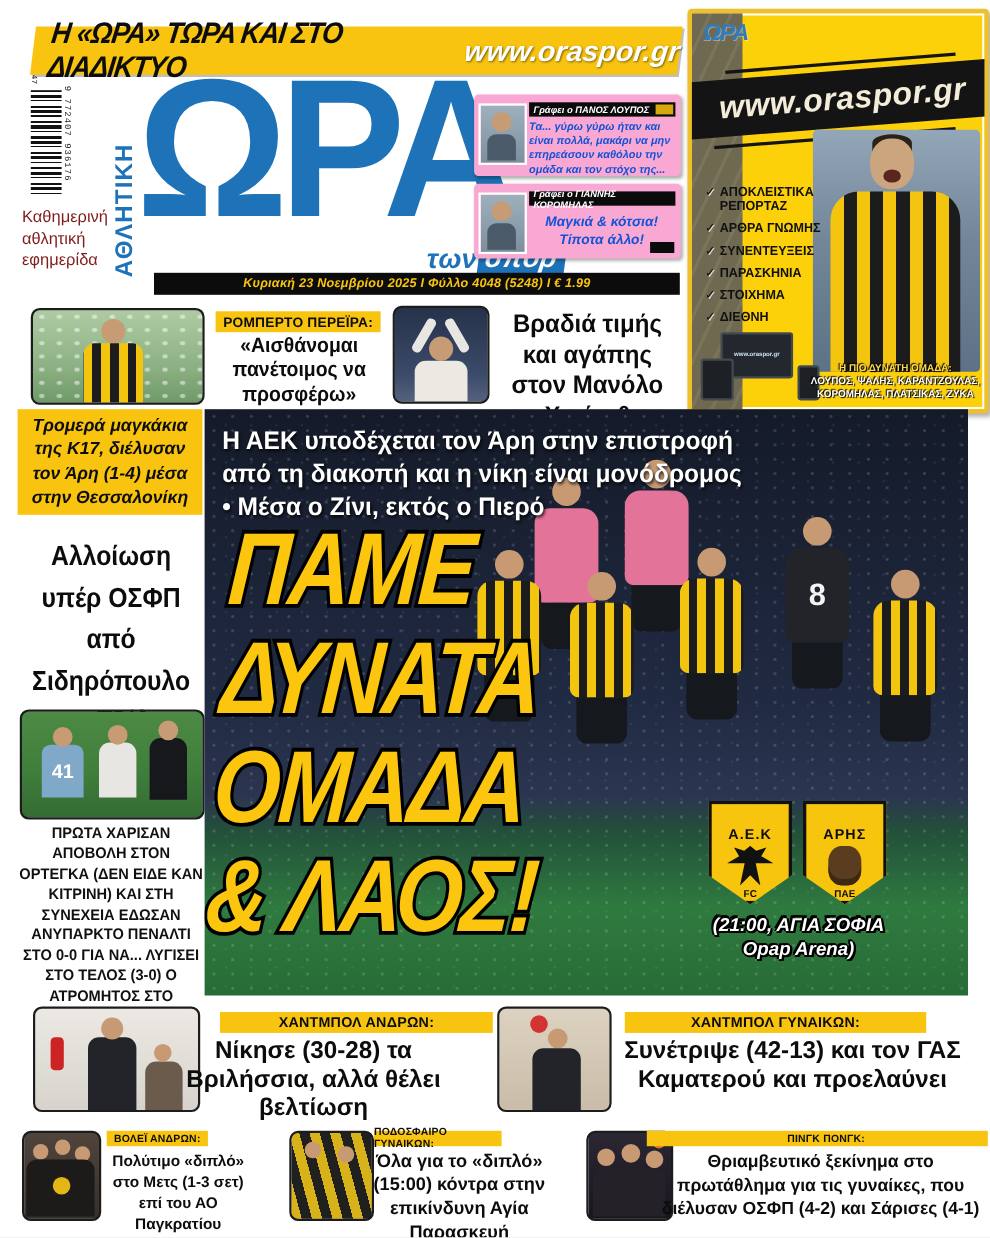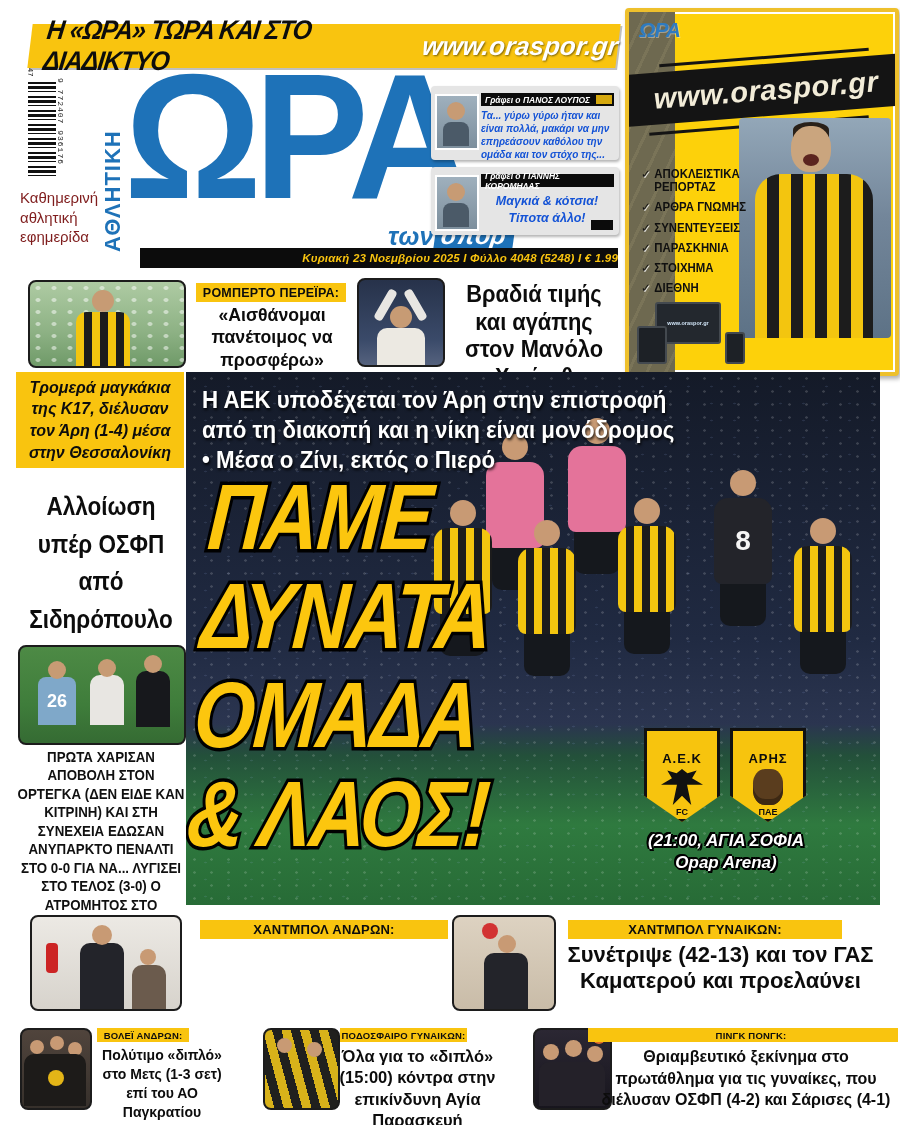--- a/index.html
+++ b/index.html
@@ -21,24 +21,24 @@
     background:repeating-linear-gradient(to bottom,#111 0 2px,#fff 2px 4px,#111 4px 7px,#fff 7px 9px,#111 9px 10px,#fff 10px 14px);}
   .barcode .num{position:absolute;left:28px;top:4px;writing-mode:vertical-rl;font-size:8px;font-family:"Liberation Mono",monospace;color:#222;letter-spacing:1px;}
   .barcode .small{position:absolute;left:-2px;top:-6px;writing-mode:vertical-rl;font-size:7px;font-family:"Liberation Mono",monospace;color:#222;}
   .tagline{position:absolute;left:20px;top:188px;width:96px;font-weight:400;font-size:15px;line-height:1.3;color:#7f1d1d;}
   .vertical-word{position:absolute;left:100px;top:76px;height:176px;writing-mode:vertical-rl;transform:rotate(180deg);
     color:#1e72b8;font-weight:800;font-size:22px;letter-spacing:1px;}
   .logo-word{position:absolute;left:124px;top:46px;font-weight:900;font-size:172px;line-height:1;letter-spacing:-8px;color:#1e72b8;transform:scaleY(1.04);transform-origin:top left;}
   .logo-sub{position:absolute;left:388px;top:221px;display:flex;align-items:center;gap:2px;font-style:italic;font-weight:900;}
   .logo-sub .p1{color:#1e72b8;font-size:25px;}
   .logo-sub .p2{background:#1e72b8;color:#fff;font-size:25px;padding:0 8px 2px 6px;transform:skewX(-8deg);}
-  .date-bar{position:absolute;left:140px;top:248px;width:478px;height:20px;background:#0c0c0c;display:flex;align-items:center;justify-content:flex-end;}
+  .date-bar{position:absolute;left:140px;top:248px;width:478px;height:20px;background:#0c0c0c;display:flex;align-items:center;justify-content:center;}
   .date-bar span{color:#f9c40f;font-weight:800;font-style:italic;font-size:11.5px;letter-spacing:.2px;}
   
-  .colbox{position:absolute;width:188px;background:#e5e5e5;border-radius:4px;box-shadow:1px 2px 3px rgba(0,0,0,.3);}
+  .colbox{position:absolute;width:188px;background:#f9a8d4;border-radius:4px;box-shadow:1px 2px 3px rgba(0,0,0,.3);}
   .colbox.c1{left:431px;top:86px;height:74px;}
   .colbox.c2{left:431px;top:167px;height:68px;}
   .colbox .face{position:absolute;left:4px;top:8px;width:40px;height:52px;border:2px solid #fff;background:linear-gradient(180deg,#9fb0bd 0%,#7d8f9d 100%);overflow:hidden;}
   .colbox .face::before{content:"";position:absolute;left:10px;top:6px;width:18px;height:18px;border-radius:50%;background:#c79b74;}
   .colbox .face::after{content:"";position:absolute;left:6px;top:26px;width:26px;height:24px;border-radius:8px 8px 0 0;background:#4b5a68;}
   .colbox .hdr{position:absolute;left:50px;top:7px;right:5px;height:13px;background:#0b0b0b;color:#fff;
     font-weight:800;font-style:italic;font-size:8.5px;display:flex;align-items:center;padding-left:4px;}
   .colbox .chip{position:absolute;right:2px;top:2px;width:16px;height:9px;background:#f9c40f;opacity:.85;}
   .colbox .chip2{position:absolute;right:6px;bottom:5px;width:22px;height:10px;background:#0b0b0b;}
   .colbox .txt{position:absolute;left:50px;top:23px;right:6px;color:#1453d6;font-weight:800;font-style:italic;font-size:10px;line-height:1.3;}
@@ -135,21 +135,21 @@
   .bd-hm{left:200px;top:920px;width:248px;height:19px;font-size:13px;}
   .hl-hm{left:135px;top:942px;width:300px;font-size:22px;}
   .bd-hw{left:568px;top:920px;width:274px;height:19px;font-size:13px;}
   .hl-hw{left:558px;top:942px;width:325px;font-size:22px;}
   
   .ph-volley{left:20px;top:1028px;width:68px;height:78px;background:linear-gradient(180deg,#50443c 0%,#36302b 100%);}
   .ph-fw{left:263px;top:1028px;width:73px;height:78px;background:repeating-linear-gradient(75deg,#d8b21a 0 9px,#20201e 9px 18px);}
   .ph-pp{left:533px;top:1028px;width:75px;height:78px;background:linear-gradient(180deg,#2b2733 0%,#17151d 100%);}
   .bd-vm{left:97px;top:1028px;width:92px;height:14px;font-size:9.5px;}
   .hl-vm{left:92px;top:1046px;width:140px;font-size:14px;line-height:1.35;}
-  .bd-fw{left:340px;top:1028px;width:127px;height:14px;font-size:9.5px;}
+  .bd-fw{left:340px;top:1028px;width:116px;height:14px;font-size:9.5px;}
   .hl-fw{left:315px;top:1046px;width:205px;font-size:16.5px;line-height:1.3;}
   .bd-pp{left:588px;top:1028px;width:294px;height:14px;font-size:9.5px;padding-left:16px;}
   .hl-pp{left:600px;top:1046px;width:292px;font-size:16px;line-height:1.35;}
   .headcircle{position:absolute;border-radius:50%;background:#c89a74;}
 </style>
 </head>
 <body>
 
 <div id="page">
 
@@ -231,40 +231,45 @@
           <span>ΔΙΕΘΝΗ</span>
         </div>
     </div>
     <div class="devices">
       <div class="laptop">
           <span>www.oraspor.gr</span>
         </div>
       <div class="tablet"></div>
       <div class="phone"></div>
     </div>
+    <div class="caption">
+      <div class="l1">Η ΠΙΟ ΔΥΝΑΤΗ ΟΜΑΔΑ:</div>
+      <div class="l2">ΛΟΥΠΟΣ, ΨΑΛΗΣ, ΚΑΡΑΝΤΖΟΥΛΑΣ,</div>
+      <div class="l2">ΚΟΡΟΜΗΛΑΣ, ΠΛΑΤΣΙΚΑΣ, ΖΥΚΑ</div>
+    </div>
   </div>
 
   <div class="photo ph-pereira">
     <div class="fig-head" style="left:62px;top:8px;width:22px;height:22px;"></div>
     <div class="fig-torso striped" style="left:46px;top:30px;width:54px;height:54px;"></div>
   </div>
   <div class="badge bd-pereira">ΡΟΜΠΕΡΤΟ ΠΕΡΕΪΡΑ:</div>
   <div class="hl hl-pereira">«Αισθάνομαι πανέτοιμος να προσφέρω»</div>
   <div class="photo ph-jimenez">
     <div class="arm" style="left:22px;top:8px;transform:rotate(30deg);"></div>
     <div class="arm" style="left:52px;top:8px;transform:rotate(-30deg);"></div>
     <div class="fig-head" style="left:31px;top:26px;width:22px;height:22px;"></div>
     <div class="fig-torso" style="left:18px;top:48px;width:48px;height:37px;background:#ece9e2;"></div>
   </div>
   <div class="hl hl-jimenez">Βραδιά τιμής και αγάπης στον Μανόλο Χιμένεθ</div>
 
   <div class="k17-box">Τρομερά μαγκάκια της Κ17, διέλυσαν τον Άρη (1-4) μέσα στην Θεσσαλονίκη</div>
   <div class="osfp-hl">Αλλοίωση υπέρ ΟΣΦΠ από Σιδηρόπουλο και Τζήλο</div>
   <div class="photo ph-referee">
-    <div class="num">26</div>
+    <div class="num">41</div>
     <div class="fig-head" style="left:28px;top:14px;width:18px;height:18px;"></div>
     <div class="fig-torso" style="left:70px;top:28px;width:34px;height:50px;background:#e8e6e2;"></div>
     <div class="fig-head" style="left:78px;top:12px;width:18px;height:18px;"></div>
     <div class="fig-torso" style="left:116px;top:24px;width:34px;height:56px;background:#17181c;"></div>
     <div class="fig-head" style="left:124px;top:8px;width:18px;height:18px;"></div>
   </div>
   <div class="caps-par">ΠΡΩΤΑ ΧΑΡΙΣΑΝ ΑΠΟΒΟΛΗ ΣΤΟΝ ΟΡΤΕΓΚΑ (ΔΕΝ ΕΙΔΕ ΚΑΝ ΚΙΤΡΙΝΗ) ΚΑΙ ΣΤΗ ΣΥΝΕΧΕΙΑ ΕΔΩΣΑΝ ΑΝΥΠΑΡΚΤΟ ΠΕΝΑΛΤΙ ΣΤΟ 0-0 ΓΙΑ ΝΑ... ΛΥΓΙΣΕΙ ΣΤΟ ΤΕΛΟΣ (3-0) Ο ΑΤΡΟΜΗΤΟΣ ΣΤΟ ΦΑΛΗΡΟ</div>
 
   <div class="main-photo">
     <div class="player-fig pf1">
@@ -335,20 +340,21 @@
   </div>
 
   <div class="photo ph-hm">
     <div class="ext"></div>
     <div class="darkfig" style="left:48px;top:26px;width:44px;height:66px;"></div>
     <div class="headcircle" style="left:60px;top:8px;width:20px;height:20px;"></div>
     <div class="darkfig" style="left:100px;top:48px;width:34px;height:44px;background:#6b5b4d;"></div>
     <div class="headcircle" style="left:108px;top:32px;width:16px;height:16px;"></div>
   </div>
   <div class="badge bd-hm">ΧΑΝΤΜΠΟΛ ΑΝΔΡΩΝ:</div>
+  <div class="hl hl-hm">Νίκησε (30-28) τα Βριλήσσια, αλλά θέλει βελτίωση</div>
 
   <div class="photo ph-hw">
     <div class="ball" style="left:28px;top:6px;width:16px;height:16px;"></div>
     <div class="headcircle" style="left:44px;top:18px;width:18px;height:18px;"></div>
     <div class="darkfig" style="left:30px;top:36px;width:44px;height:56px;"></div>
   </div>
   <div class="badge bd-hw">ΧΑΝΤΜΠΟΛ ΓΥΝΑΙΚΩΝ:</div>
   <div class="hl hl-hw">Συνέτριψε (42-13) και τον ΓΑΣ Καματερού και προελαύνει</div>
 
   <div class="photo ph-volley">

